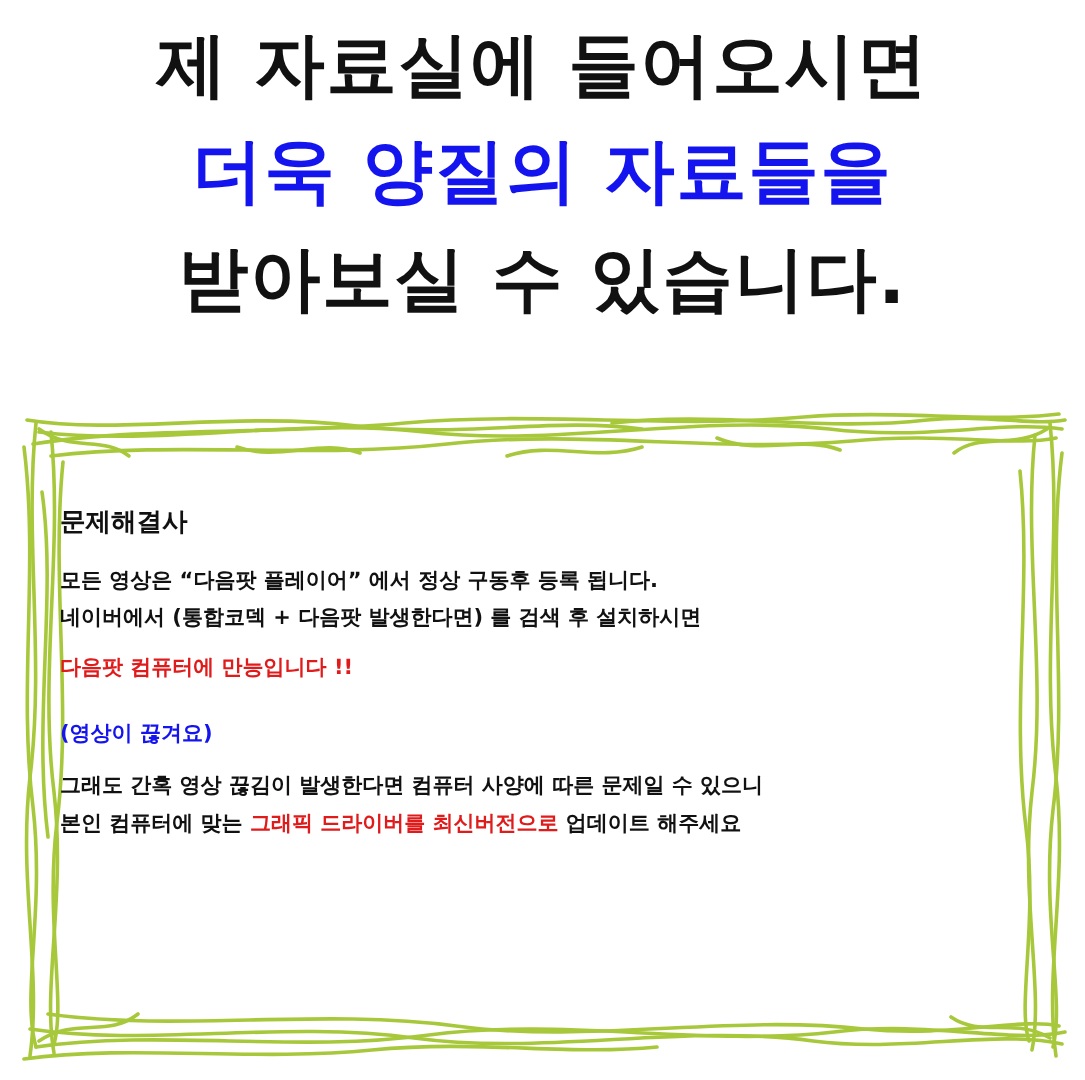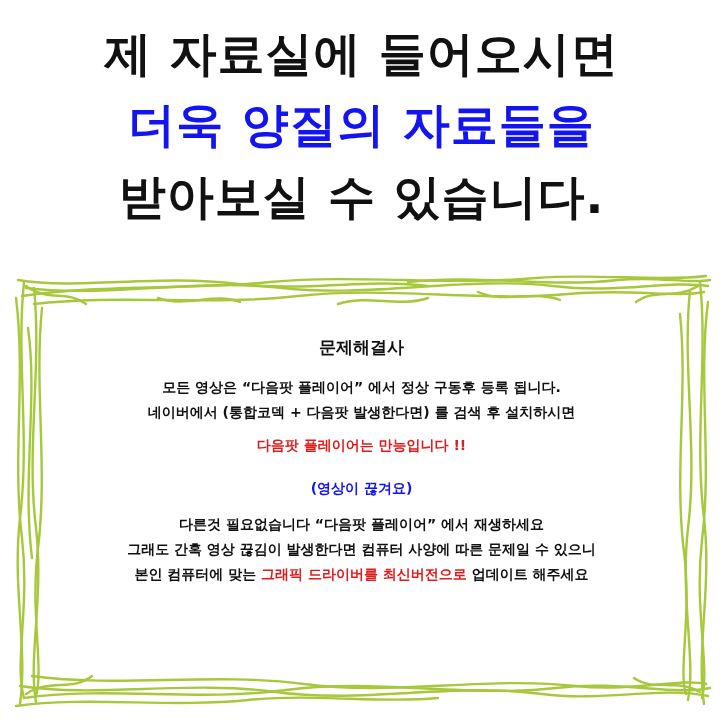--- a/index.html
+++ b/index.html
@@ -16,21 +16,21 @@
   .page {
     position: relative;
     width: 723px;
     height: 720px;
     background: #ffffff;
   }
 
   
   .headline {
     position: absolute;
-    top: 18px;
+    top: 8px;
     left: 0;
     width: 723px;
     text-align: center;
   }
   .headline-line {
     font-family: "DejaVu Sans", sans-serif;
     font-size: 47px;
     font-weight: 700;
     line-height: 1.52;
     letter-spacing: 1px;
@@ -52,21 +52,21 @@
   .frame svg {
     display: block;
   }
 
   
   .body-block {
     position: absolute;
     top: 336px;
     left: 40px;
     width: 643px;
-    text-align: center;
+    text-align: left;
   }
   .b-title {
     font-family: "DejaVu Sans", sans-serif;
     font-size: 17px;
     font-weight: 700;
     color: #111111;
     margin-bottom: 16px;
   }
   .b-sub {
     font-family: "DejaVu Sans", sans-serif;
@@ -154,25 +154,24 @@
 
   <div class="body-block">
     <div class="b-title">문제해결사</div>
 
 
     <div class="b-line">모든 영상은 “다음팟 플레이어” 에서 정상 구동후 등록 됩니다.</div>
     <div class="b-line">네이버에서 (통합코덱 + 다음팟 발생한다면) 를 검색 후 설치하시면</div>
 
     <div class="gap-sm"></div>
 
-    <div class="b-line red">다음팟 플레이어는 만능입니다 !!</div>
+    <div class="b-line red">다음팟 컴퓨터에 만능입니다 !!</div>
 
     <div class="gap-lg"></div>
 
     <div class="b-sub"><span>(영상이 </span><span class="red">끊겨요</span><span>)</span></div>
 
-    <div class="b-line">다른것 필요없습니다  “다음팟 플레이어” 에서 재생하세요</div>
     <div class="b-line">그래도 간혹 영상 끊김이 발생한다면 컴퓨터 사양에 따른 문제일 수 있으니</div>
 
     <div class="mix"><span>본인 컴퓨터에 맞는 </span><span class="red">그래픽 드라이버를 최신버전으로</span><span> 업데이트 해주세요</span></div>
   </div>
 
 </div>
 
 </body></html>

